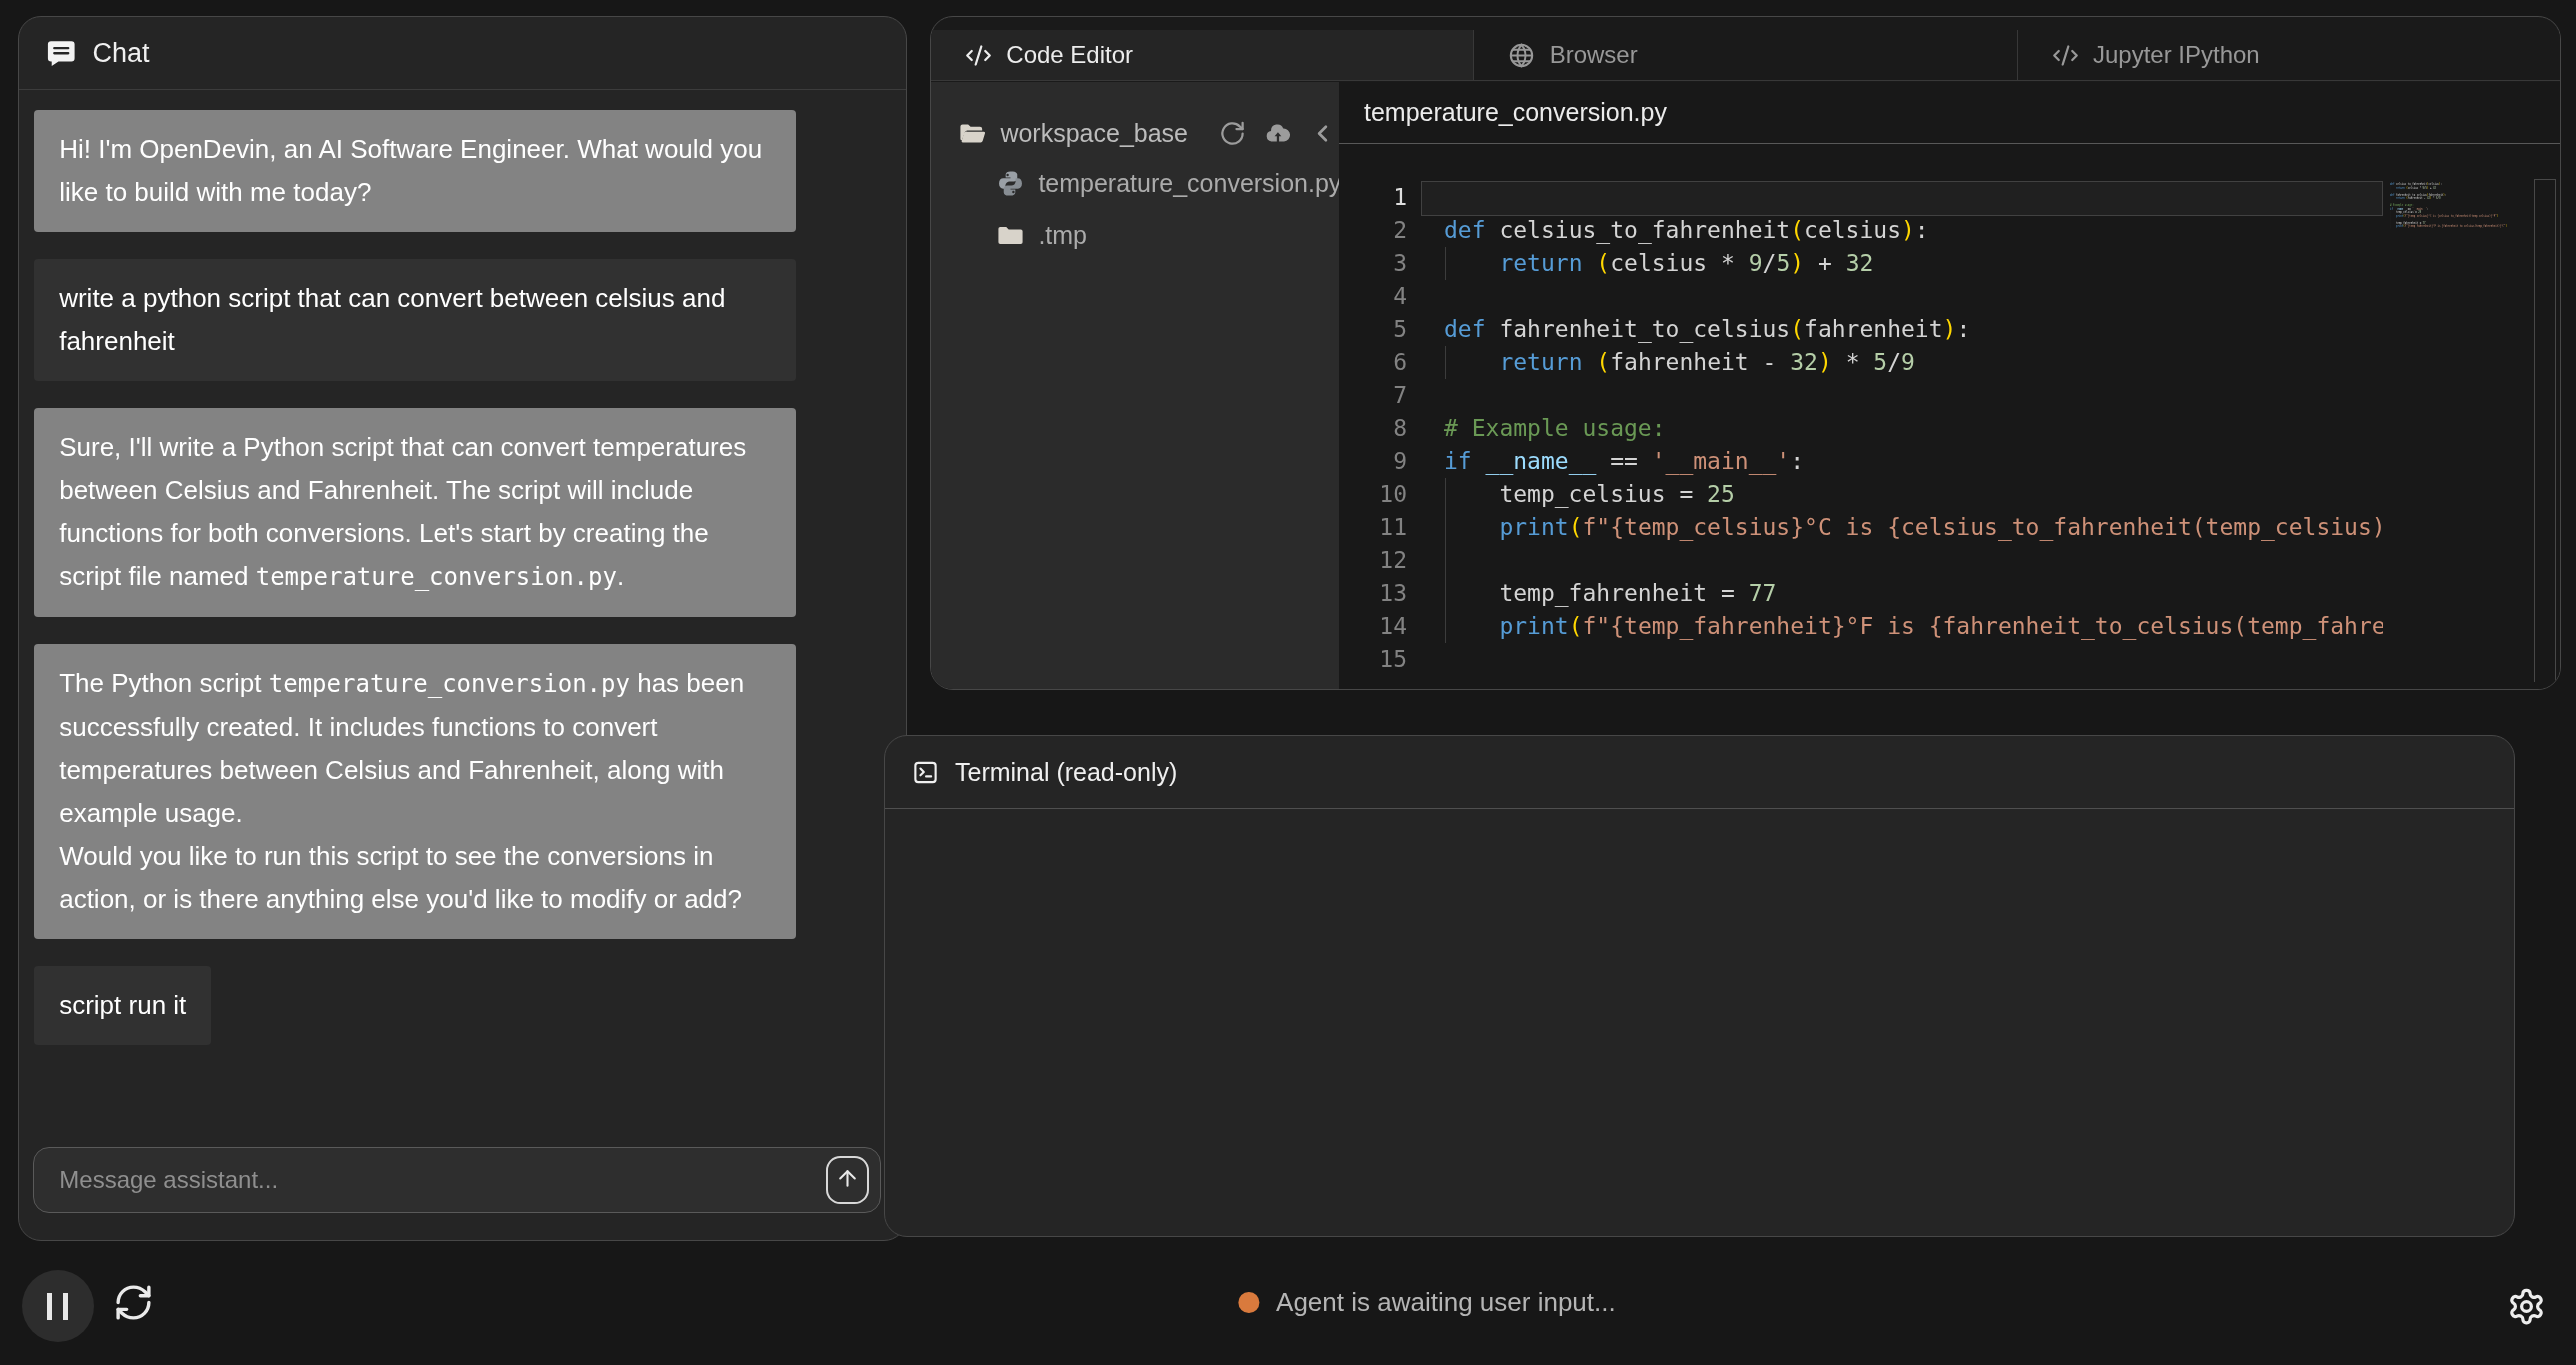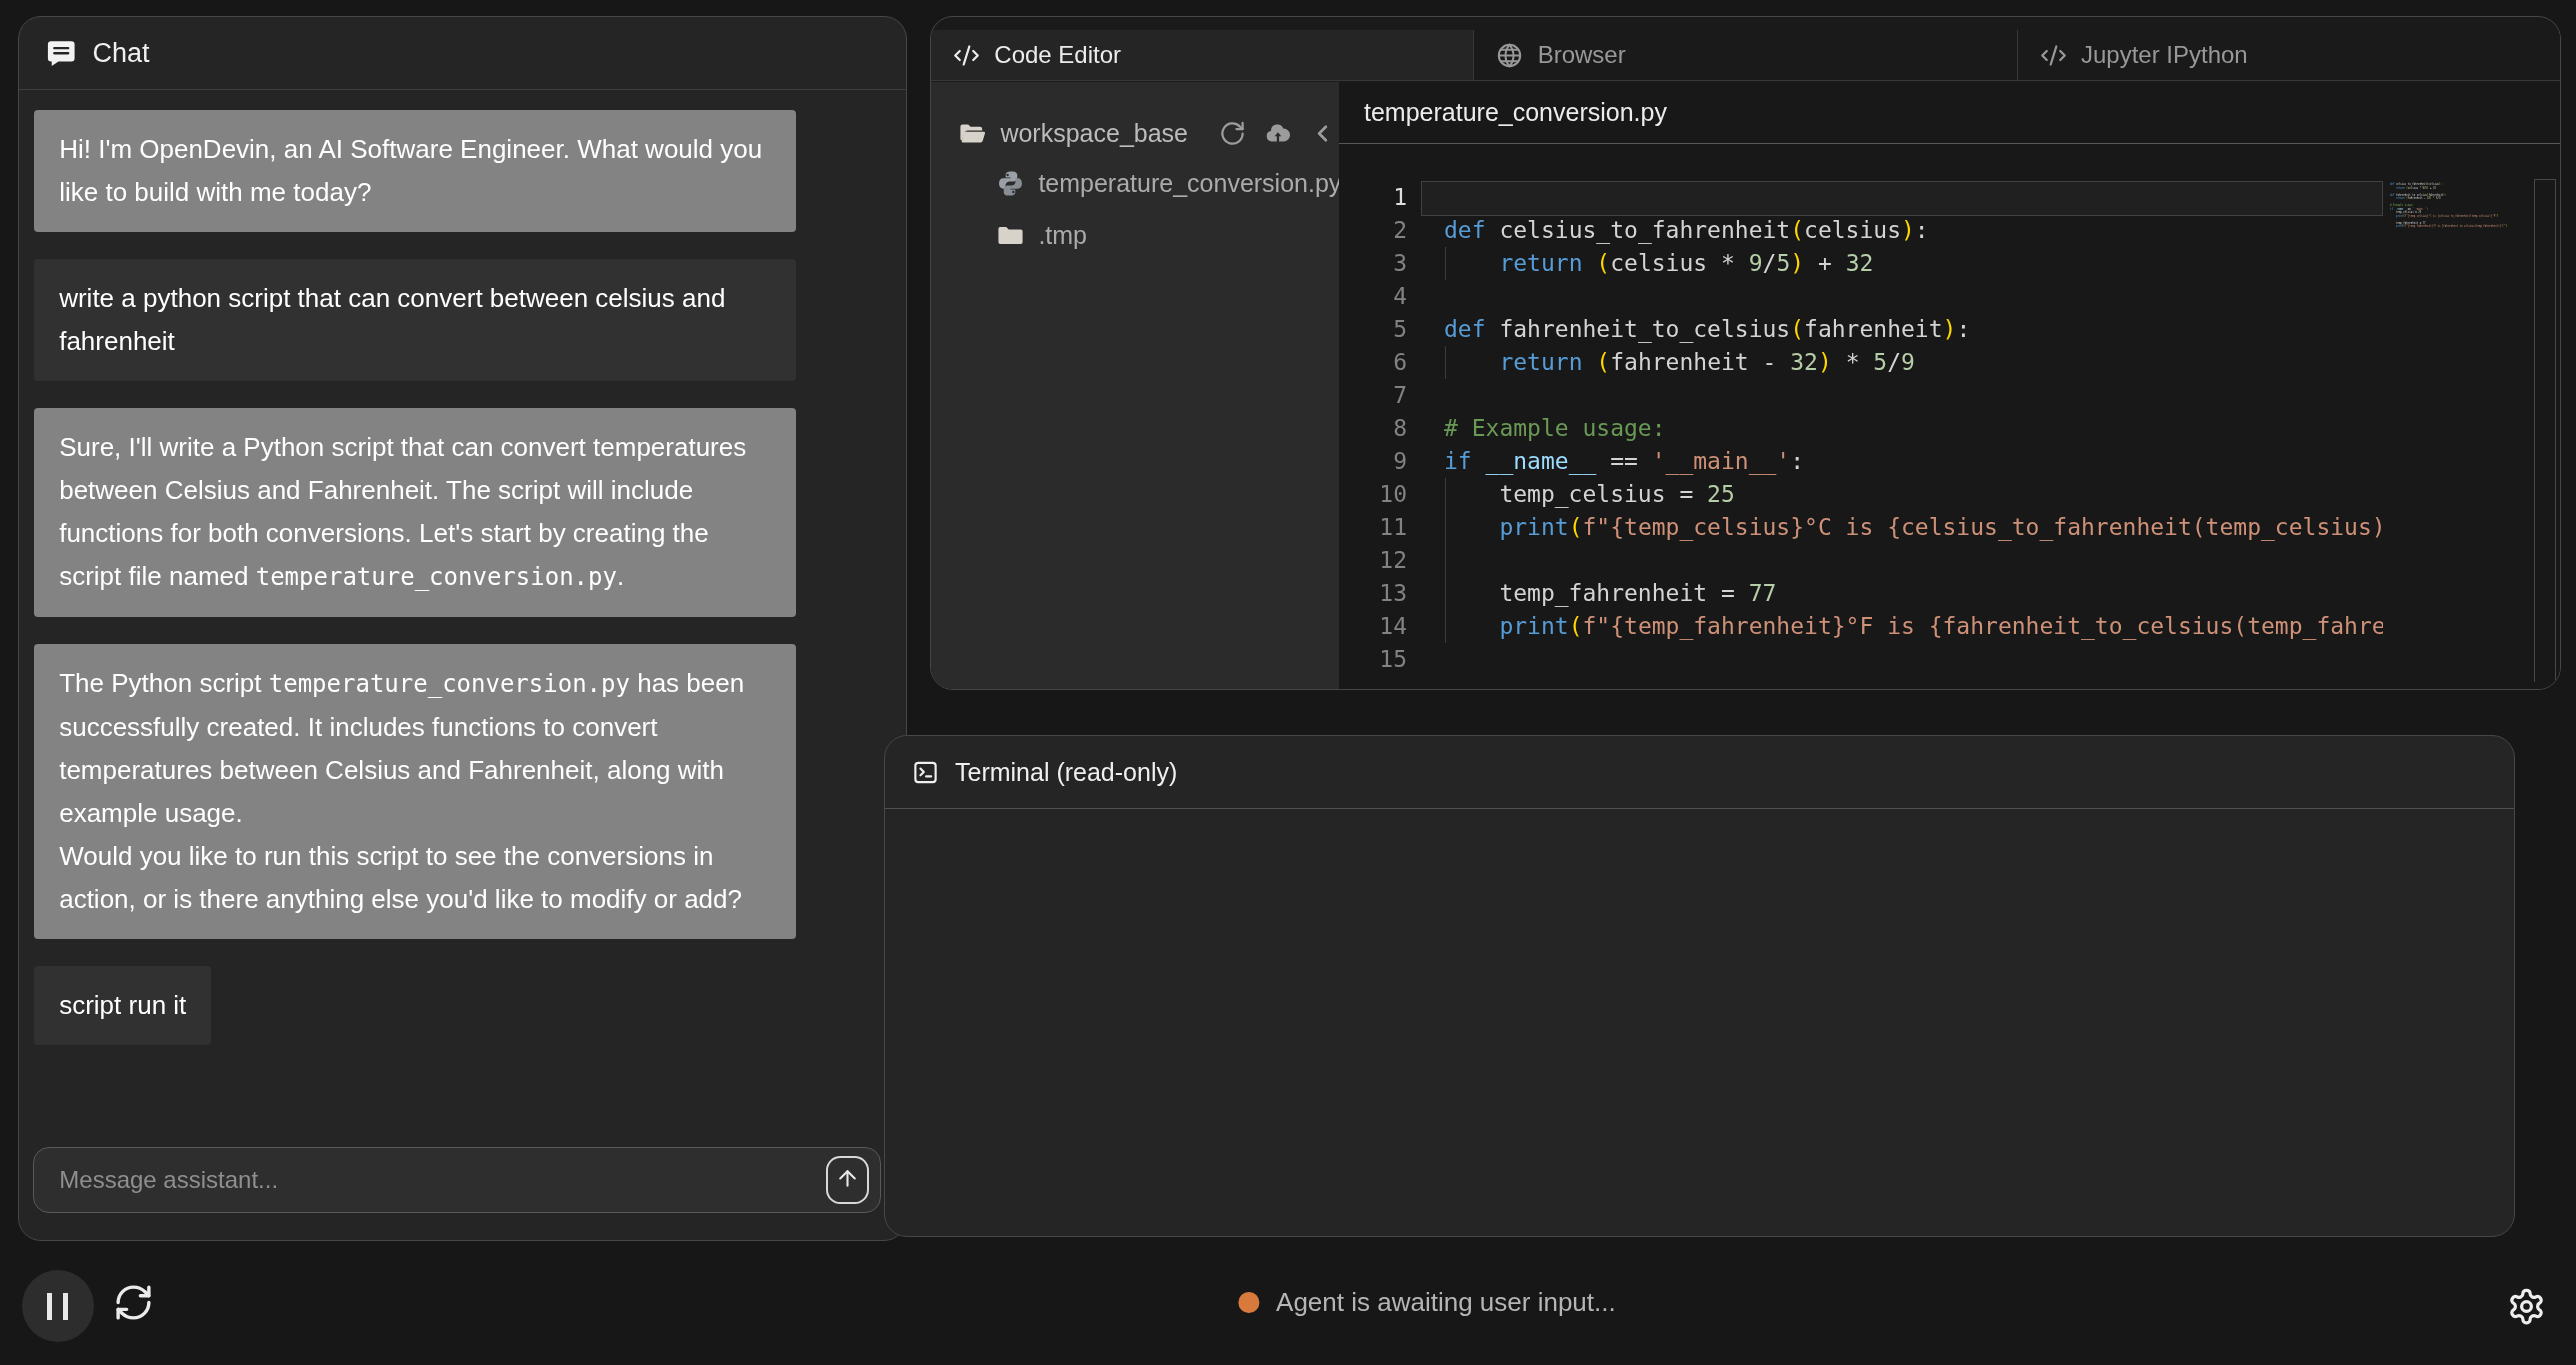--- a/index.html
+++ b/index.html
@@ -19,21 +19,21 @@
   .bubble .txt{white-space:pre-wrap;}
   .bubble .inline-code{font-family:"DejaVu Sans Mono",monospace;font-size:24px;}
   #input-row{position:absolute;left:14.3px;right:25px;bottom:27px;height:66px;border:1.8px solid #5a5a5a;border-radius:16px;background:var(--input_bg,#2e2e2e);box-sizing:border-box;display:flex;align-items:center;padding:0 10.8px 0 25px;}
   #input-placeholder{flex:1;color:#8f8f8f;font-size:24px;}
   #send-btn{width:43px;height:48px;border:2.7px solid #d8d8d8;border-radius:14.3px;background:transparent;color:#e8e8e8;display:flex;align-items:center;justify-content:center;padding:0;}
   #send-btn svg{width:25px;height:25px;}
 
   
   #workspace{left:930px;top:16px;width:1631px;height:674px;background:var(--tab_inactive_bg,#1a1a1a);}
   #tabs{display:flex;height:63px;border-bottom:1.8px solid #383838;}
-  .tab{flex:1 1 0;display:flex;align-items:center;gap:14.3px;padding-left:22px;font-size:24px;color:#989898;border-right:1.8px solid #383838;background:var(--tab_inactive_bg,#1a1a1a);margin-top:13px;}
+  .tab{flex:1 1 0;display:flex;align-items:center;gap:14.3px;padding-left:34px;font-size:24px;color:#989898;border-right:1.8px solid #383838;background:var(--tab_inactive_bg,#1a1a1a);margin-top:13px;}
   .tab:last-child{border-right:none;}
   .tab.active{background:var(--panel_bg,#252525);color:#ececec;}
   .tab .ic{width:27px;height:27px;flex:none;display:flex;}
   #ws-body{position:absolute;top:65px;left:0;right:0;bottom:0;display:flex;}
   #file-tree{width:408px;flex:none;background:var(--tree_bg,#2b2b2b);padding-top:27px;box-sizing:border-box;}
   .tree-root{display:flex;align-items:center;gap:13.4px;padding-left:27px;height:48px;color:#bcbcbc;font-size:25px;}
   .tree-root .ic,.tree-file .ic{width:29px;height:29px;flex:none;display:flex;}
   .tree-actions{display:flex;align-items:center;gap:18px;margin-left:18px;color:#9c9c9c;}
   .tree-actions .ic{width:27px;height:27px;display:flex;}
   .tree-file{display:flex;align-items:center;gap:13.4px;padding-left:65px;height:52px;color:#ababab;font-size:25px;white-space:nowrap;overflow:hidden;}

